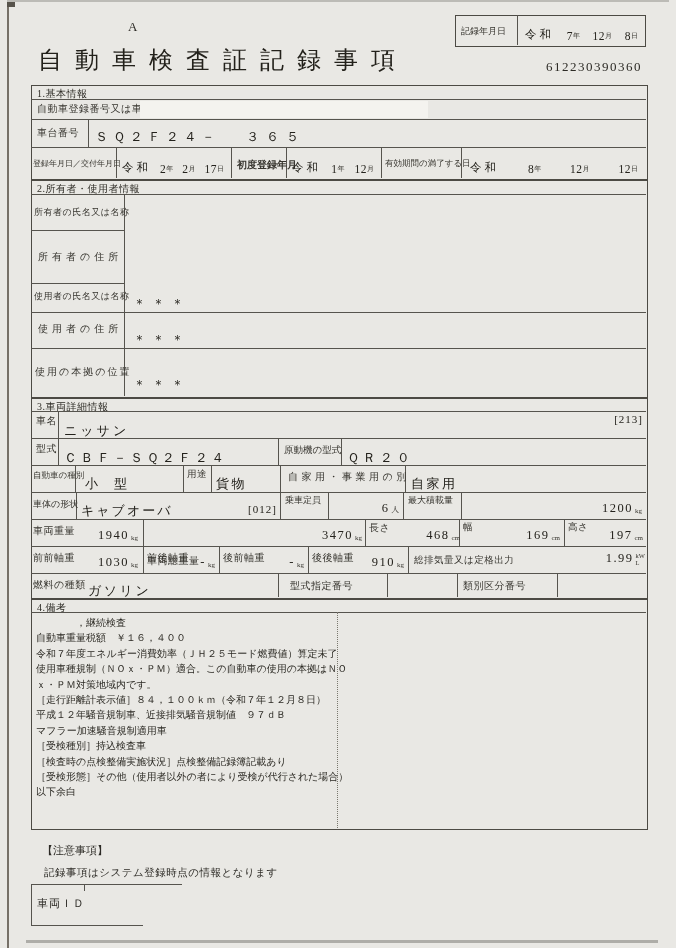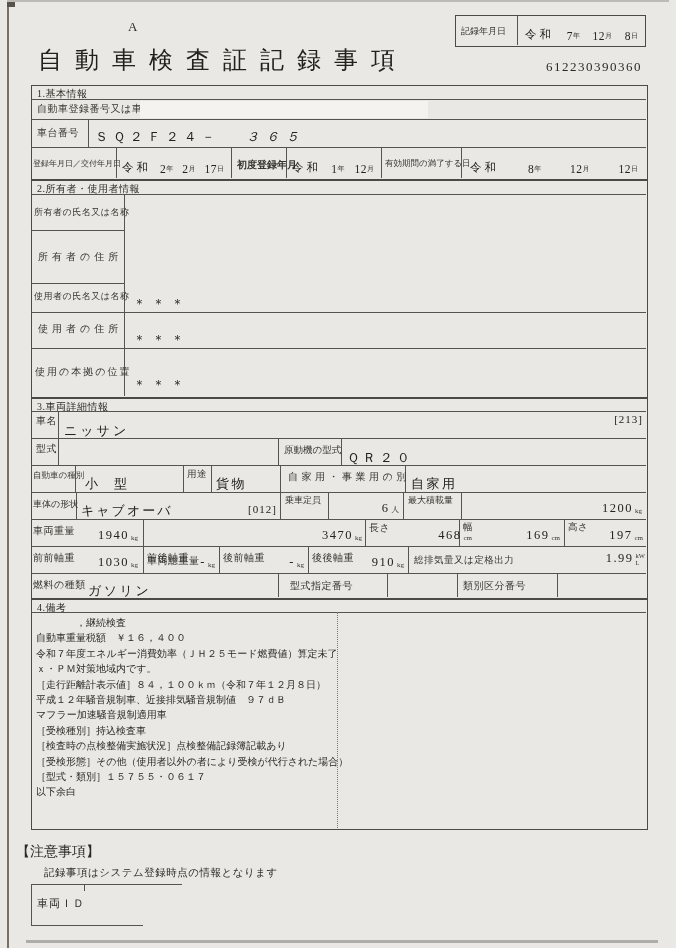--- a/index.html
+++ b/index.html
@@ -65,21 +65,21 @@
   <div class="box" style="left:31px;top:85px;width:615px;height:93px;"></div>
   <div class="heading" style="left:37px;top:87px;">1.基本情報</div>
   <div class="hl" style="left:31px;top:99px;width:615px;"></div>
   <div class="lbl" style="left:37px;top:102px;">自動車登録番号又は車両番号</div>
   <div class="patch" style="left:140px;top:101px;width:288px;height:17px;"></div>
   <div class="hl" style="left:31px;top:119px;width:615px;"></div>
 
   <div class="vl" style="left:88px;top:119px;height:28px;"></div>
   <div class="lbl" style="left:37px;top:126px;">車台番号</div>
   <div class="val" style="left:95px;top:128px;letter-spacing:5px;">ＳＱ２Ｆ２４－</div>
-  <div class="val" style="left:246px;top:128px;letter-spacing:7px;font-style:italic;">３６５</div>
+  <div class="val" style="left:246px;top:128px;letter-spacing:7px;">３６５</div>
   <div class="hl" style="left:31px;top:147px;width:615px;"></div>
 
   <div class="vl" style="left:116px;top:147px;height:31px;"></div>
   <div class="vl" style="left:231px;top:147px;height:31px;"></div>
   <div class="vl" style="left:286px;top:147px;height:31px;"></div>
   <div class="vl" style="left:381px;top:147px;height:31px;"></div>
   <div class="vl" style="left:461px;top:147px;height:31px;"></div>
   <div class="lbl sm" style="left:33px;top:158px;font-size:8px;">登録年月日／交付年月日</div>
   <div class="date" style="left:122px;top:156px;width:102px;height:19px;">
     <span class="era">令和</span>
@@ -153,20 +153,21 @@
   <div class="hl" style="left:31px;top:573px;width:615px;"></div>
 
   <div class="vl" style="left:58px;top:411px;height:54px;"></div>
   <div class="lbl" style="left:36px;top:414px;">車名</div>
   <div class="val" style="left:64px;top:422px;letter-spacing:3px;">ニッサン</div>
   <div class="code" style="right:33px;top:413px;">[213]</div>
 
   <div class="vl" style="left:278px;top:438px;height:27px;"></div>
   <div class="vl" style="left:341px;top:438px;height:27px;"></div>
   <div class="lbl" style="left:36px;top:442px;">型式</div>
+  <div class="val" style="left:64px;top:449px;letter-spacing:3.5px;">ＣＢＦ－ＳＱ２Ｆ２４</div>
   <div class="lbl sm" style="left:284px;top:444px;font-size:9.5px;">原動機の型式</div>
   <div class="val" style="left:347px;top:449px;letter-spacing:4px;">ＱＲ２０</div>
 
   <div class="vl" style="left:75px;top:465px;height:27px;"></div>
   <div class="vl" style="left:183px;top:465px;height:27px;"></div>
   <div class="vl" style="left:211px;top:465px;height:27px;"></div>
   <div class="vl" style="left:280px;top:465px;height:27px;"></div>
   <div class="vl" style="left:405px;top:465px;height:27px;"></div>
   <div class="lbl sm" style="left:33px;top:470px;">自動車の種別</div>
   <div class="val" style="left:85px;top:475px;letter-spacing:16px;">小型</div>
@@ -202,21 +203,21 @@
   <div class="nv" style="right:538px;top:528px;">
     <span class="num">1940</span>
       <span class="u">kg</span>
   </div>
   <div class="lbl" style="left:147px;top:554px;">車両総重量</div>
   <div class="nv" style="right:314px;top:528px;">
     <span class="num">3470</span>
       <span class="u">kg</span>
   </div>
   <div class="lbl" style="left:369px;top:521px;font-size:10px;">長さ</div>
-  <div class="nv" style="right:204px;top:528px;">
+  <div class="nv" style="right:216px;top:528px;">
     <span class="num">468</span>
       <span class="u">cm</span>
   </div>
   <div class="lbl" style="left:463px;top:521px;font-size:9.5px;">幅</div>
   <div class="nv" style="right:116px;top:528px;margin-left:24px;">
     <span class="num">169</span>
       <span class="u">cm</span>
   </div>
   <div class="lbl" style="left:568px;top:521px;font-size:9.5px;">高さ</div>
   <div class="nv" style="right:33px;top:528px;">
@@ -266,32 +267,32 @@
   <div class="lbl" style="left:463px;top:579px;">類別区分番号</div>
 
   <div class="box" style="left:31px;top:599px;width:615px;height:229px;"></div>
   <div class="heading" style="left:37px;top:601px;">4.備考</div>
   <div class="hl" style="left:31px;top:612px;width:615px;"></div>
   <div class="vl dot" style="left:337px;top:612px;height:216px;"></div>
   <div class="abs" style="left:36px;top:615px;width:300px;">
     <div class="rline">　　　　，継続検査</div>
     <div class="rline">自動車重量税額　￥１６，４００</div>
     <div class="rline">令和７年度エネルギー消費効率（ＪＨ２５モード燃費値）算定未了</div>
+    <div class="rline">使用車種規制（ＮＯｘ・ＰＭ）適合。この自動車の使用の本拠はＮＯ</div>
     <div class="rline">ｘ・ＰＭ対策地域内です。</div>
     <div class="rline">［走行距離計表示値］８４，１００ｋｍ（令和７年１２月８日）</div>
     <div class="rline">平成１２年騒音規制車、近接排気騒音規制値　９７ｄＢ</div>
     <div class="rline">マフラー加速騒音規制適用車</div>
     <div class="rline">［受検種別］持込検査車</div>
     <div class="rline">［検査時の点検整備実施状況］点検整備記録簿記載あり</div>
     <div class="rline">［受検形態］その他（使用者以外の者により受検が代行された場合）</div>
-    <div class="rline">［型式・類別］１５７５５・０６１７</div>
     <div class="rline">以下余白</div>
   </div>
 
-  <div class="abs" style="left:16px;top:843px;font-size:14px;">【注意事項】</div>
+  <div class="abs" style="left:42px;top:843px;font-size:11px;">【注意事項】</div>
   <div class="abs" style="left:44px;top:866px;font-size:10.5px;letter-spacing:.5px;">記録事項はシステム登録時点の情報となります</div>
 
   <div class="hl" style="left:31px;top:884px;width:151px;"></div>
   <div class="vl" style="left:31px;top:884px;height:41px;"></div>
   <div class="vl" style="left:84px;top:884px;height:7px;"></div>
   <div class="hl" style="left:31px;top:925px;width:112px;"></div>
   <div class="abs" style="left:37px;top:896px;font-size:11px;letter-spacing:1px;">車両ＩＤ</div>
 
 </div>
 

